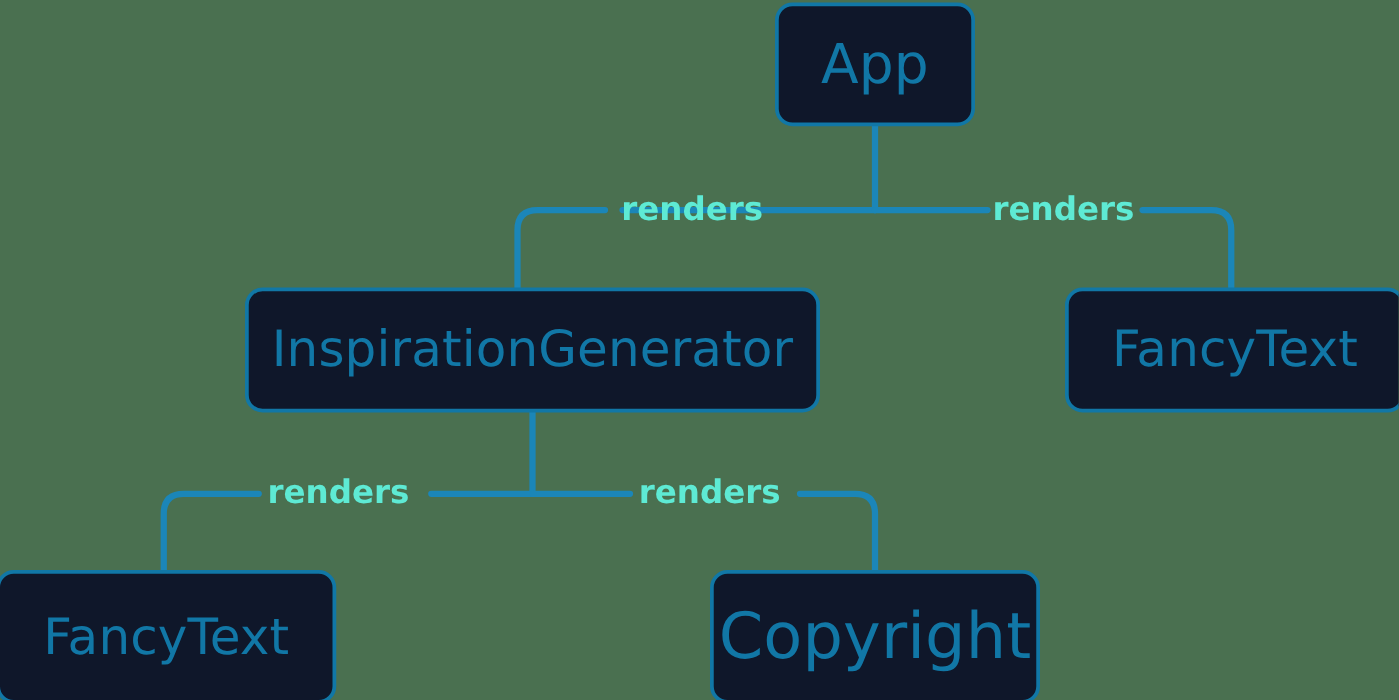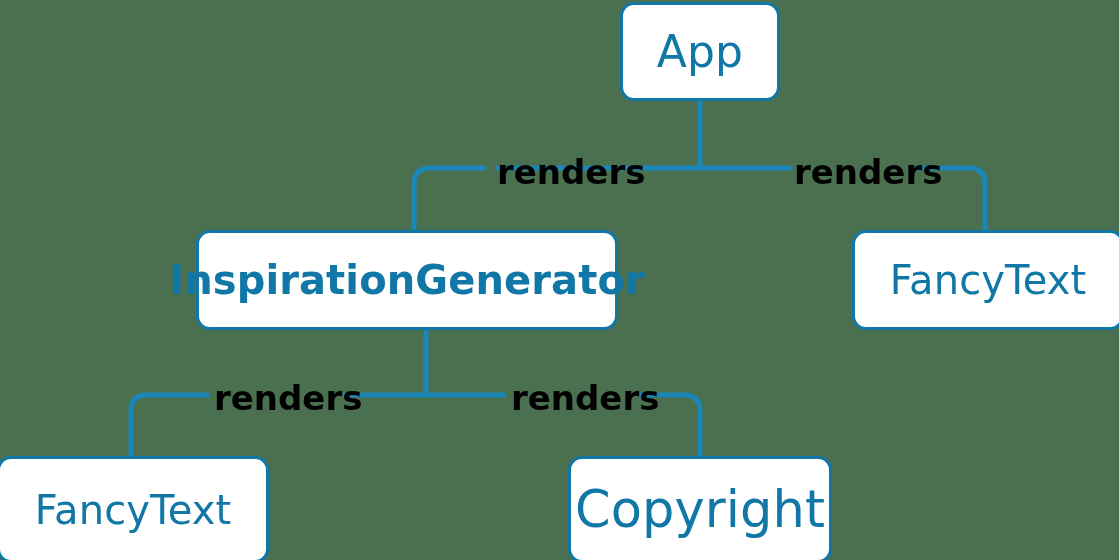--- a/index.html
+++ b/index.html
@@ -17,55 +17,55 @@
   }
   #wires {
     position: absolute;
     left: 0;
     top: 0;
     width: 1119px;
     height: 560px;
   }
   .node {
     position: absolute;
-    background: #ffffff;
+    background: #0f172a;
     border: 3px solid #1177a6;
     border-radius: 14px;
     box-sizing: border-box;
     display: flex;
     align-items: center;
     justify-content: center;
     color: #1177a6;
     font-weight: 400;
     letter-spacing: 0.1px;
     z-index: 2;
   }
   .node-label {
     white-space: nowrap;
     line-height: 1;
   }
   #node-app        { left: 620px;  top: 2px;   width: 160px; height: 99px;  }
   #node-app .node-label { font-size: 44px; }
 
-  #node-inspiration { left: 196px; top: 230px; width: 422px; height: 100px; font-weight: bold; }
+  #node-inspiration { left: 196px; top: 230px; width: 460px; height: 100px; }
   #node-inspiration .node-label { font-size: 40px; }
 
   #node-fancytext-right { left: 852px; top: 230px; width: 272px; height: 100px; }
   #node-fancytext-right .node-label { font-size: 40px; }
 
   #node-fancytext-left  { left: -3px; top: 456px; width: 272px; height: 107px; }
   #node-fancytext-left .node-label { font-size: 40px; }
 
   #node-copyright  { left: 568px;  top: 456px; width: 264px; height: 107px; }
   #node-copyright .node-label { font-size: 51px; }
 
   .edge-label {
     position: absolute;
-    color: #000000;
-    font-size: 34px;
+    color: #5eead4;
+    font-size: 26px;
     font-weight: 600;
     line-height: 1;
     white-space: nowrap;
     z-index: 3;
   }
   #edge-label-app-inspiration   { left: 497px; top: 155px; }
   #edge-label-app-fancytext     { left: 794px; top: 155px; }
   #edge-label-insp-fancytext    { left: 214px; top: 381px; }
   #edge-label-insp-copyright    { left: 511px; top: 381px; }
 </style>

